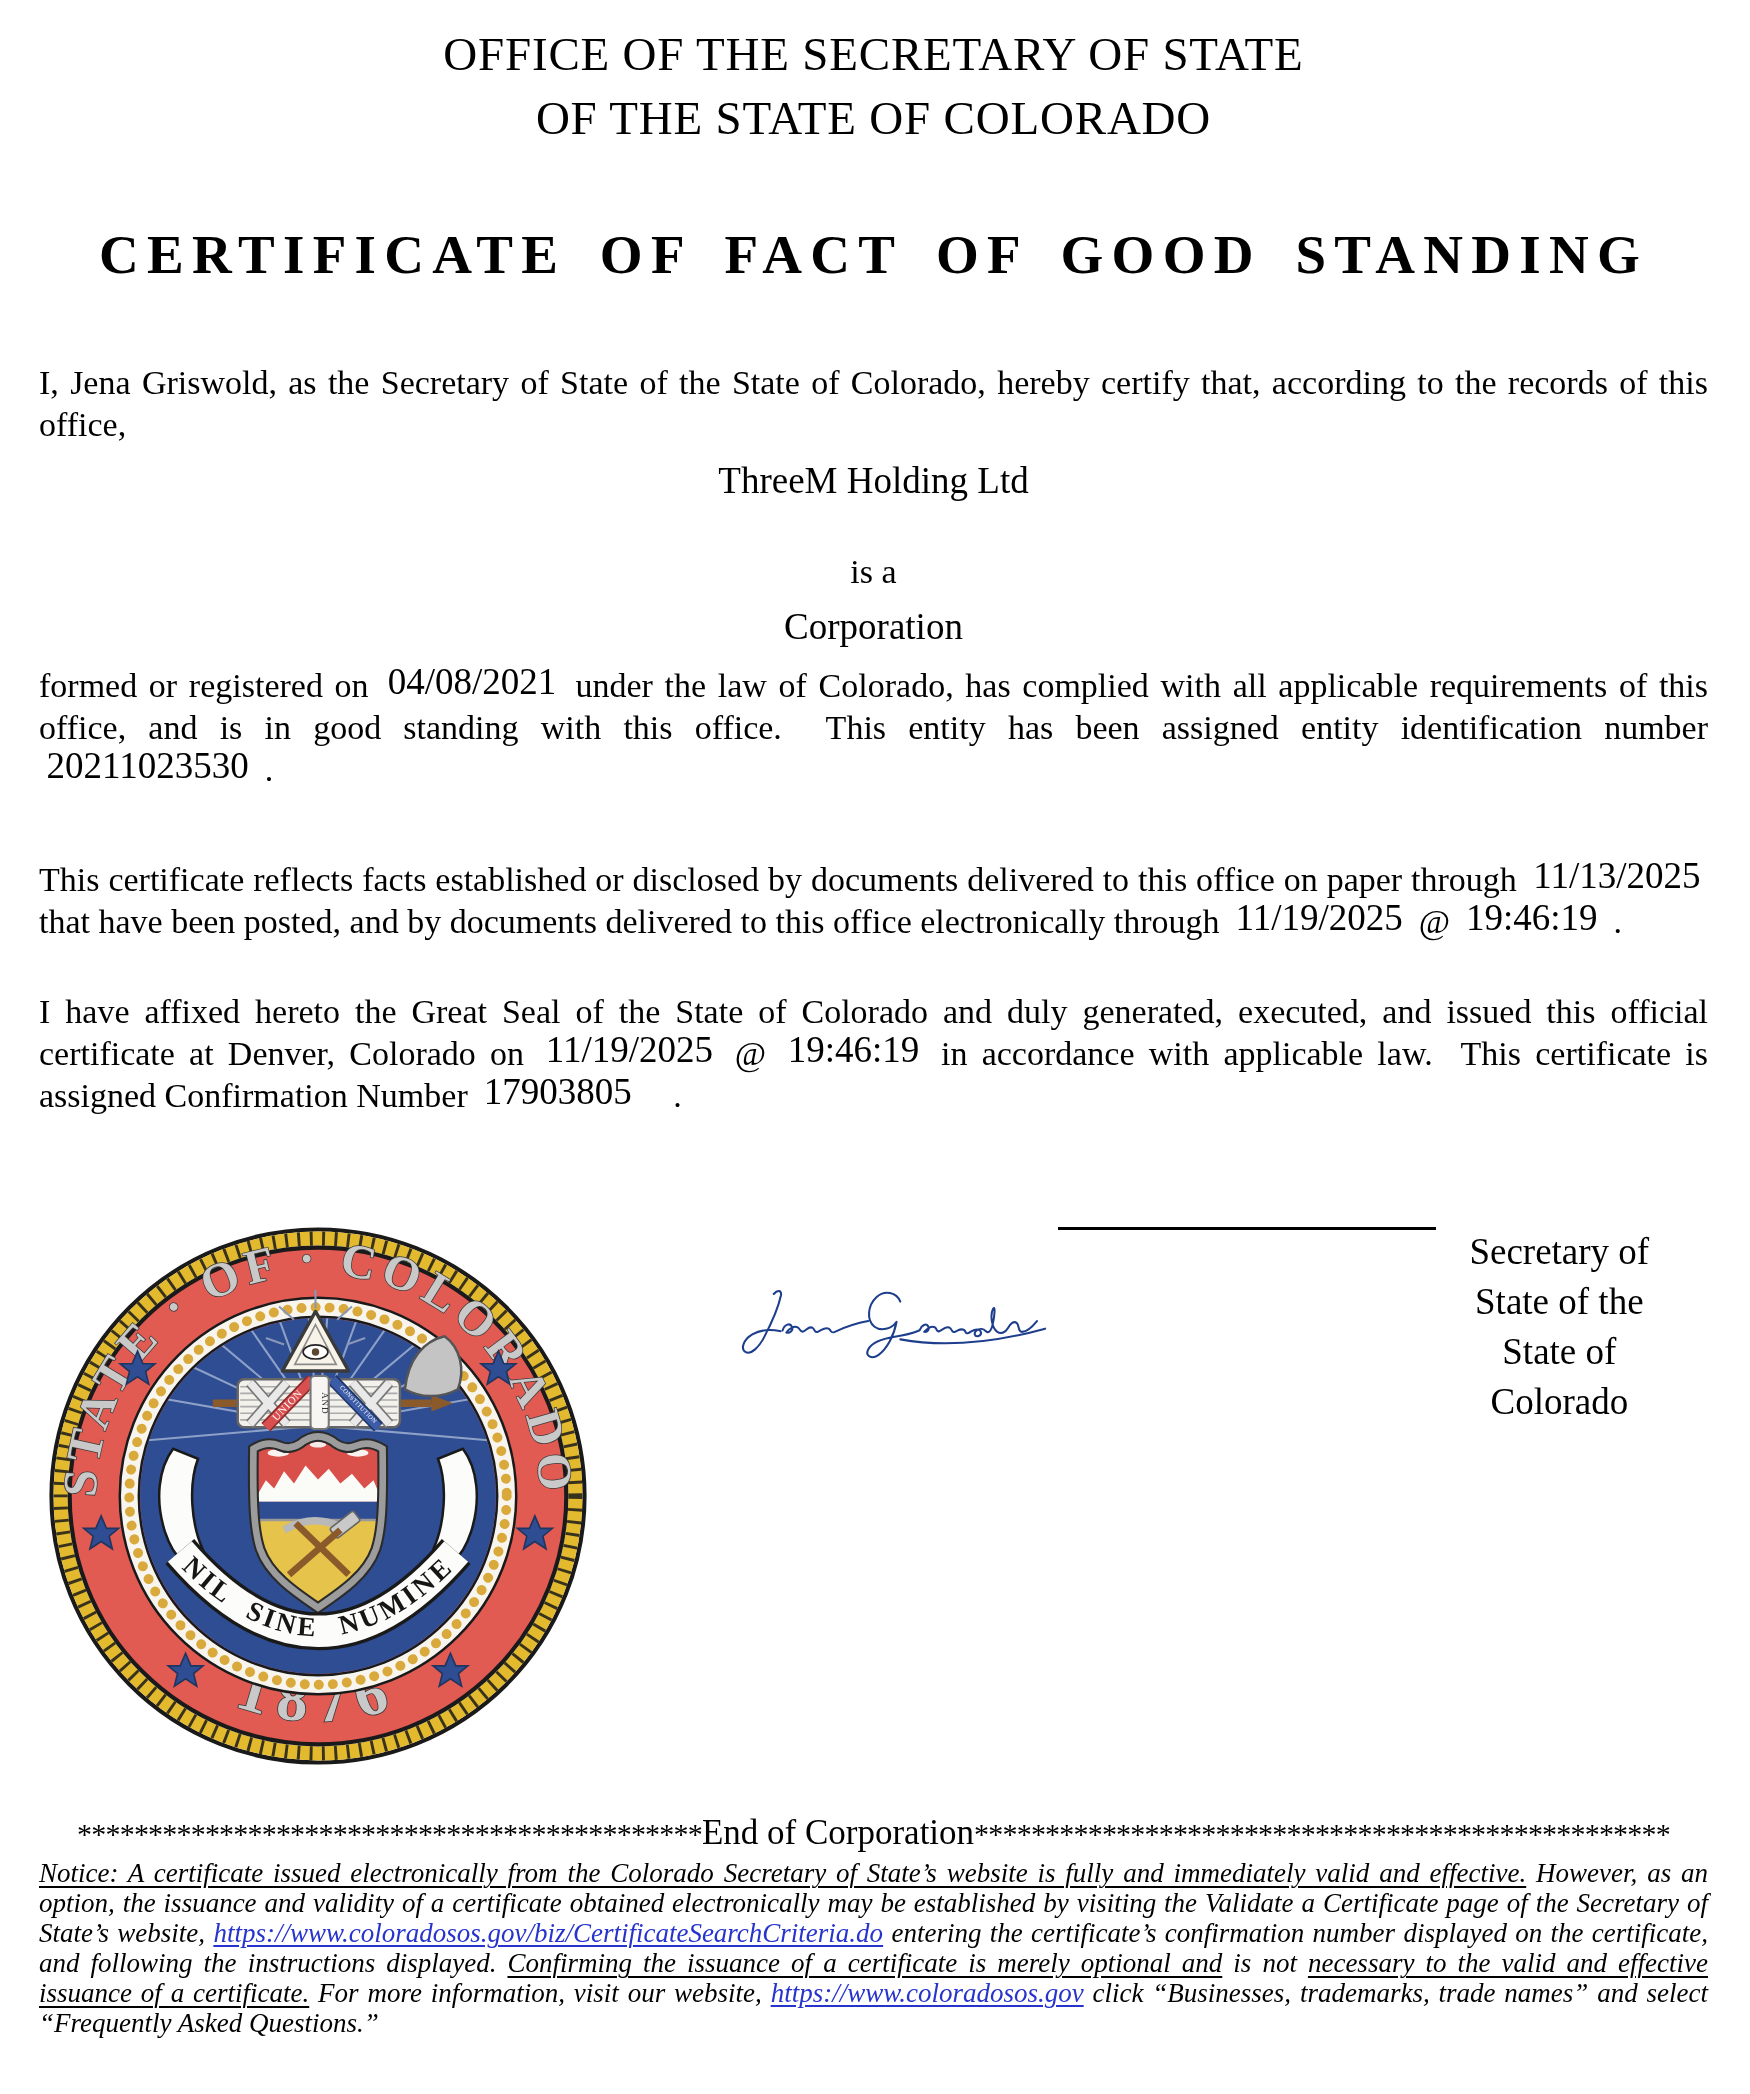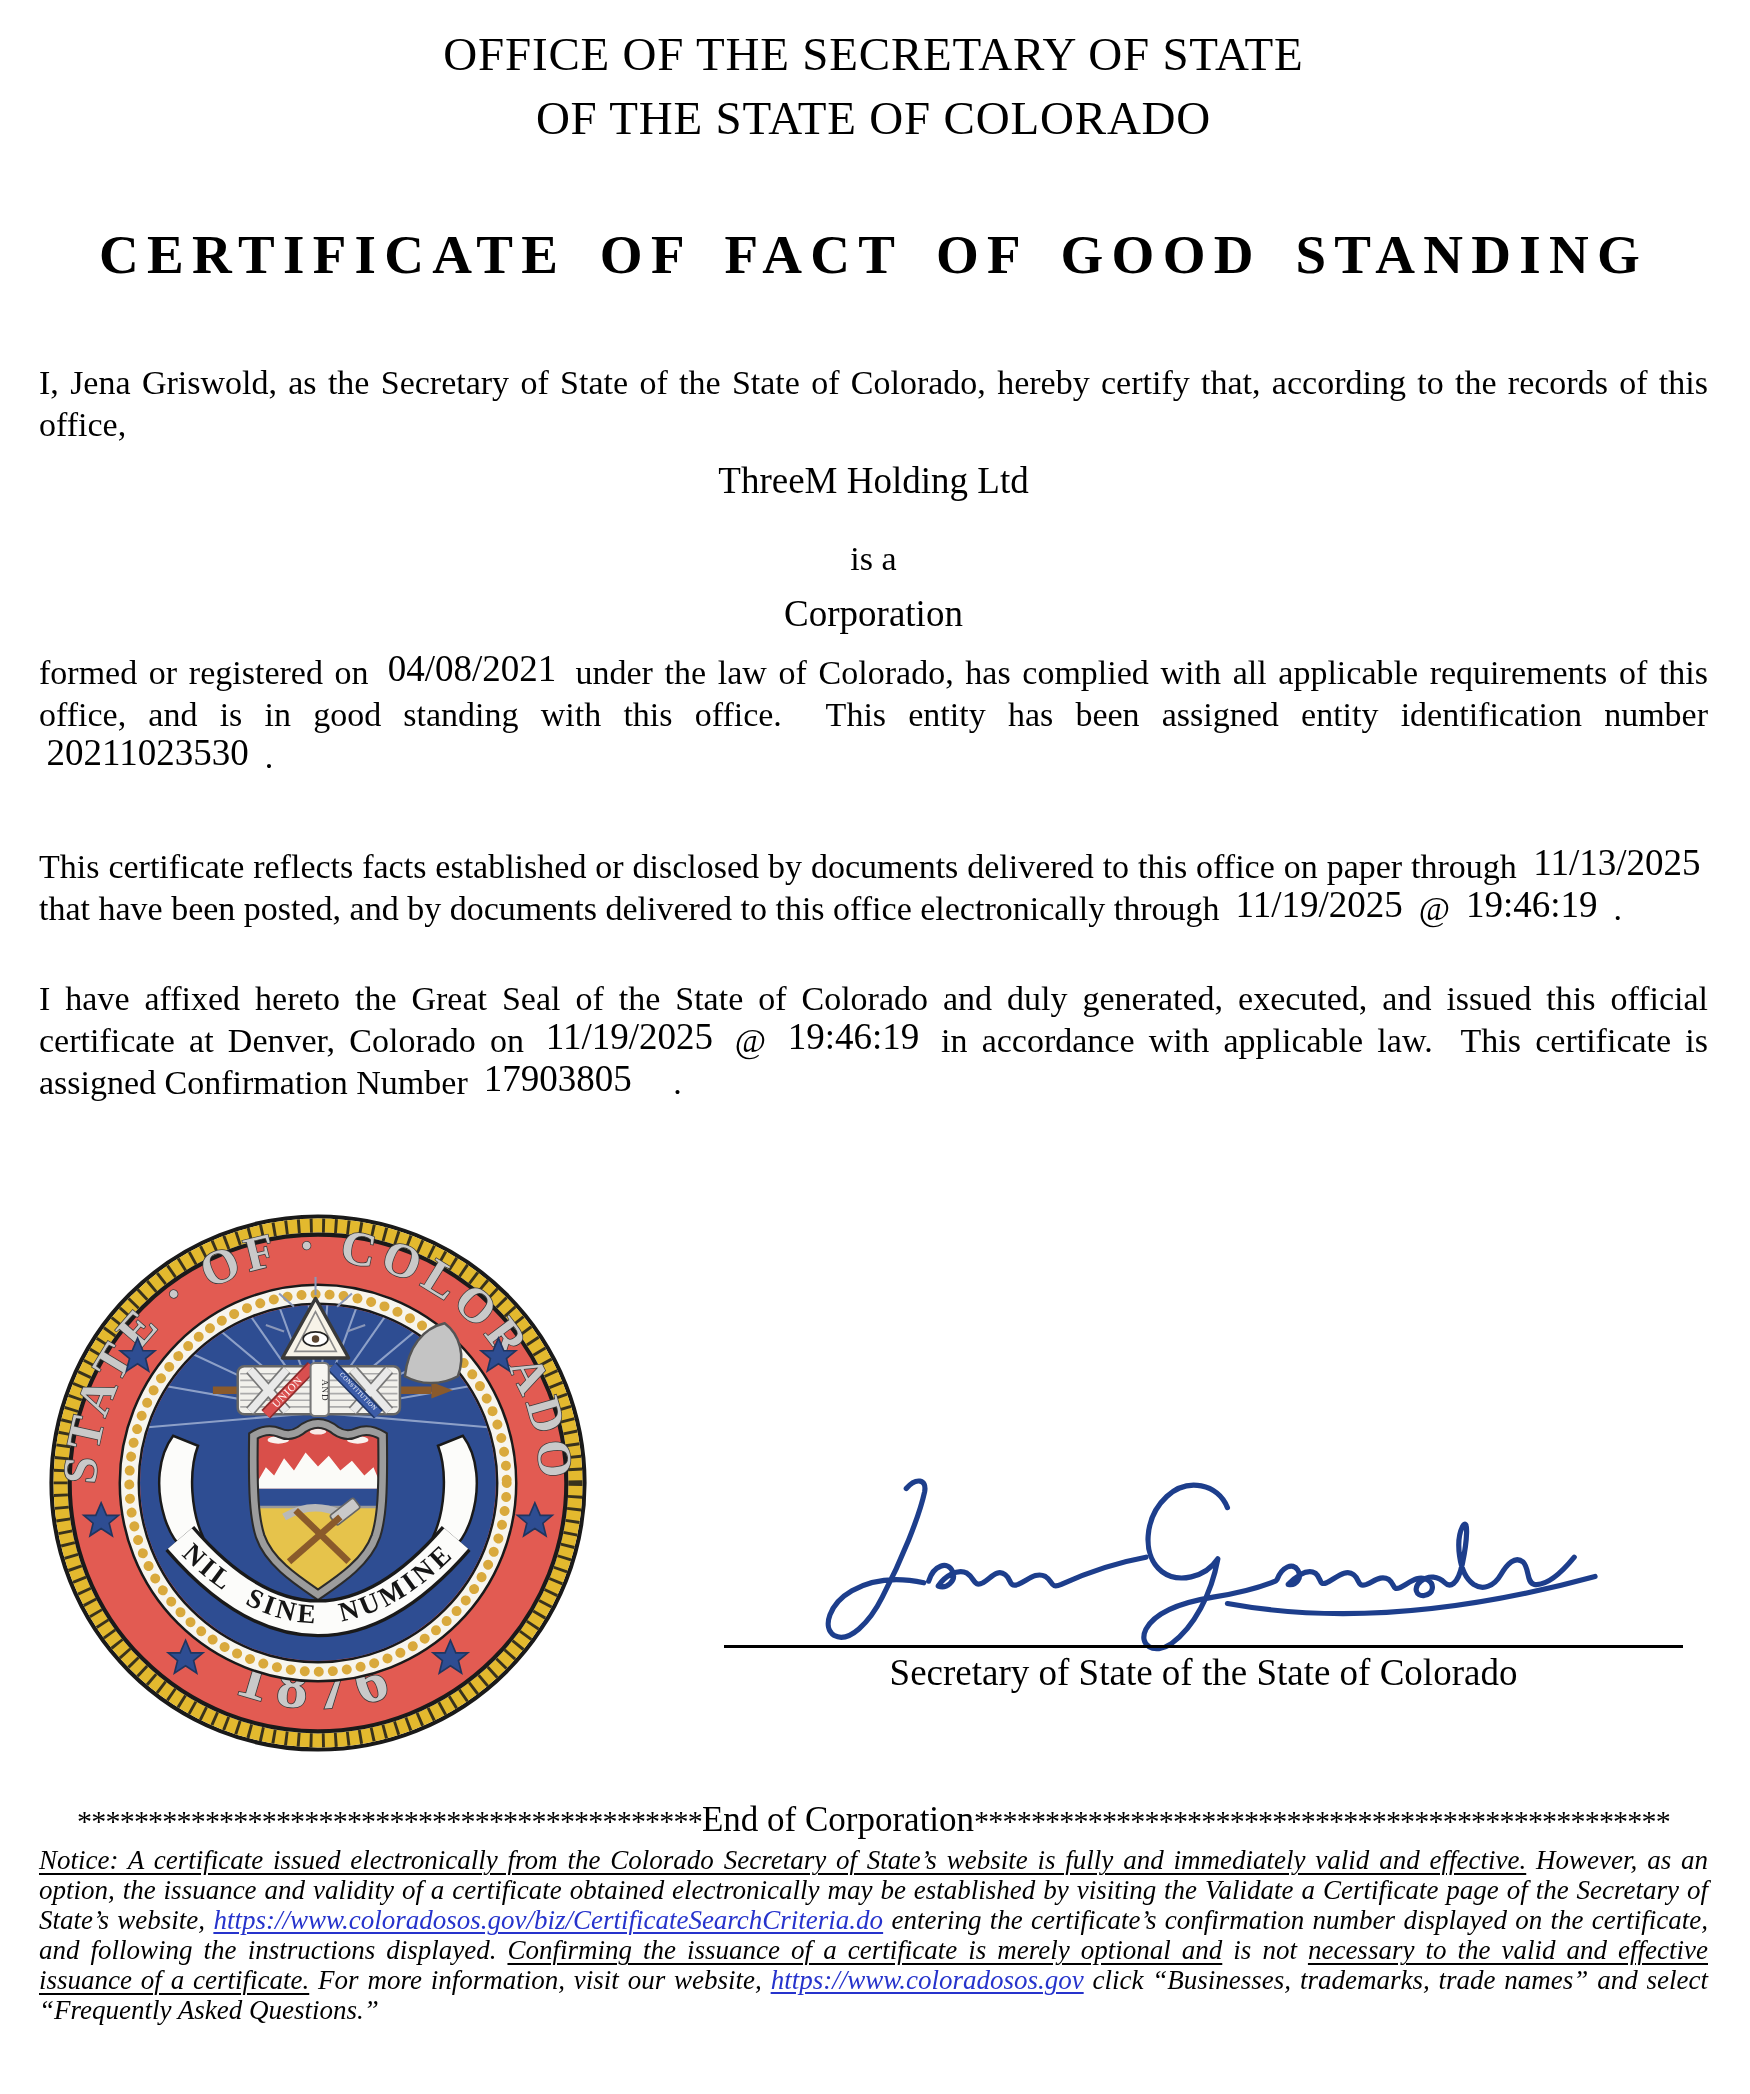--- a/index.html
+++ b/index.html
@@ -41,32 +41,32 @@
     font-size: 37px;
     line-height: 0;
     position: relative;
     top: -3.3px;
     padding: 0 7.5px;
     white-space: nowrap;
   }
 
   .center-line { text-align: center; }
   .entity-name { margin-top: 11.6px; font-size: 37px; line-height: 47px; }
-  .entity-isa  { margin-top: 34px; font-size: 34px; line-height: 42px; }
+  .entity-isa  { margin-top: 47px; font-size: 34px; line-height: 42px; }
   .entity-type { margin-top: 10px; font-size: 37px; line-height: 47px; }
 
   .seal-row { margin-top: 110px; height: 540px; display: flex; align-items: flex-start; }
   .seal-svg { width: 538px; height: 538px; flex: none; margin-left: 10px; }
 
   .sig-block {
     margin-left: 137px;
     width: 959px;
     height: 540px;
     display: flex;
-    flex-direction: column;
+    flex-direction: row;
     justify-content: flex-end;
     padding-bottom: 56px;
   }
   .sig-svg { width: 847px; height: 192px; display: block; margin: 0 auto -13.3px auto; }
   .sig-svg path { stroke: var(--signature-ink, #1D3E8C); }
   .sig-line { border-top: 3.3px solid #000; width: 100%; }
   .sig-title { font-size: 37px; line-height: 50px; text-align: center; }
 
   .end-line {
     margin-top: 45px;

